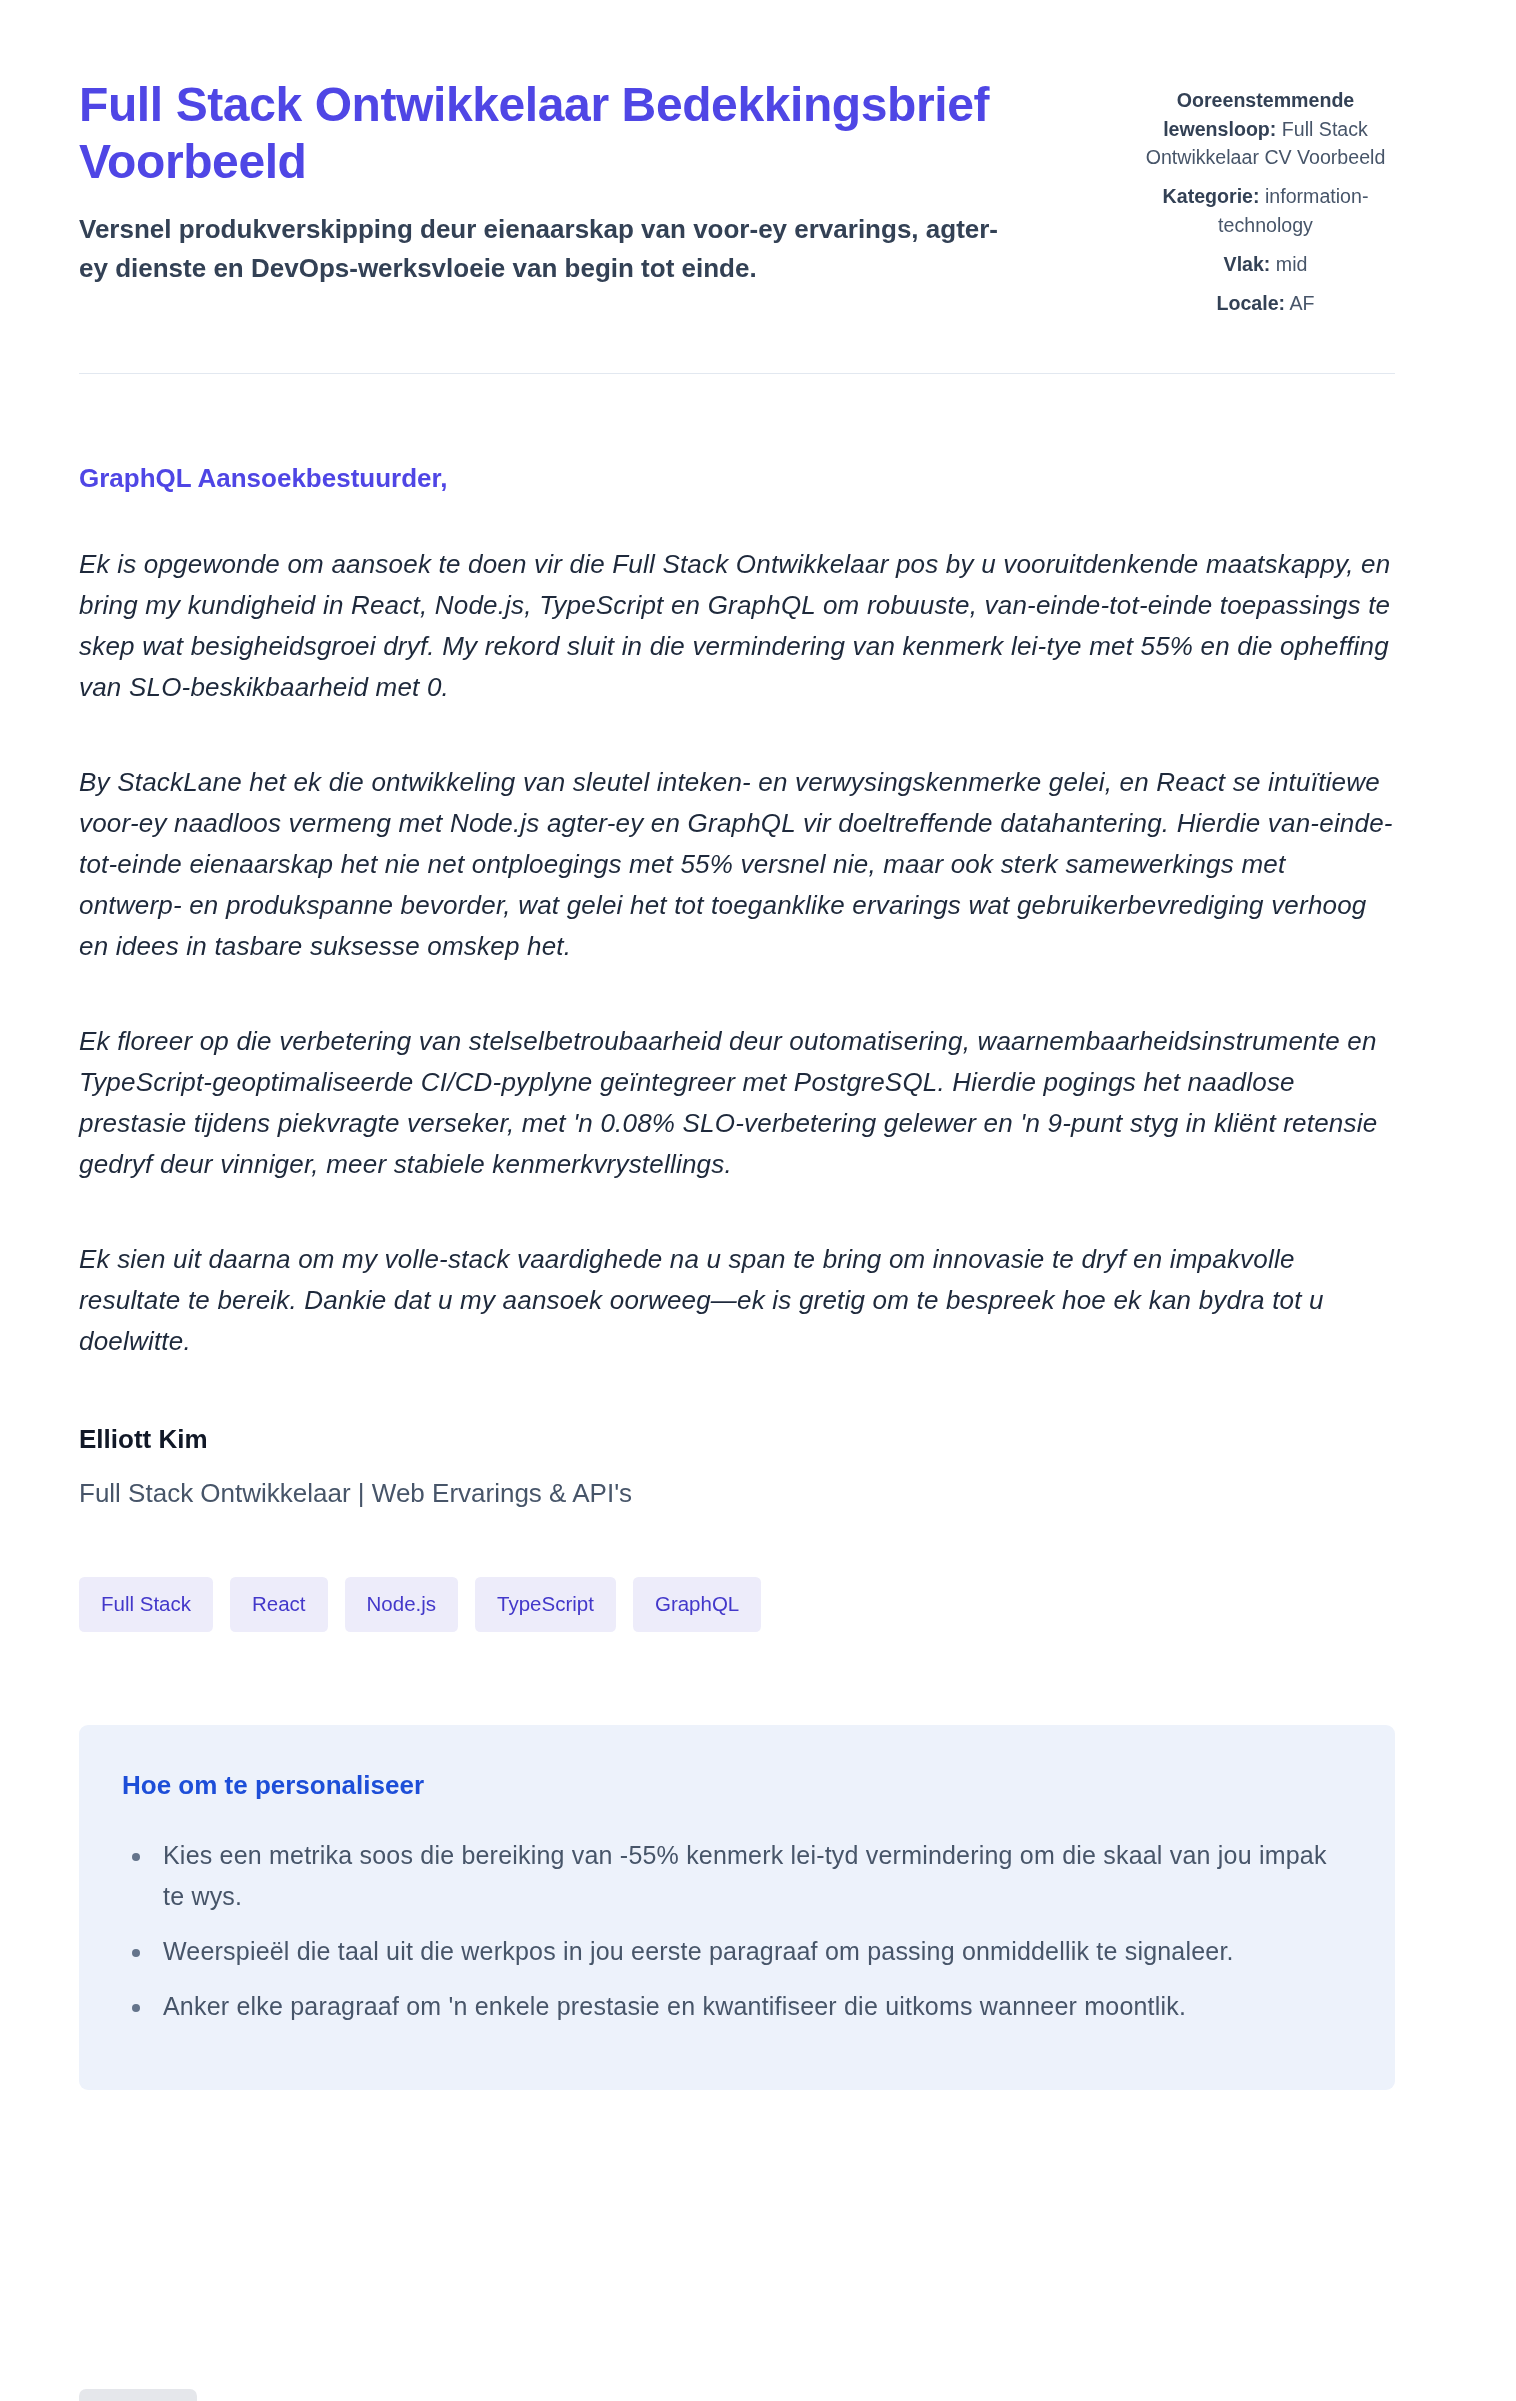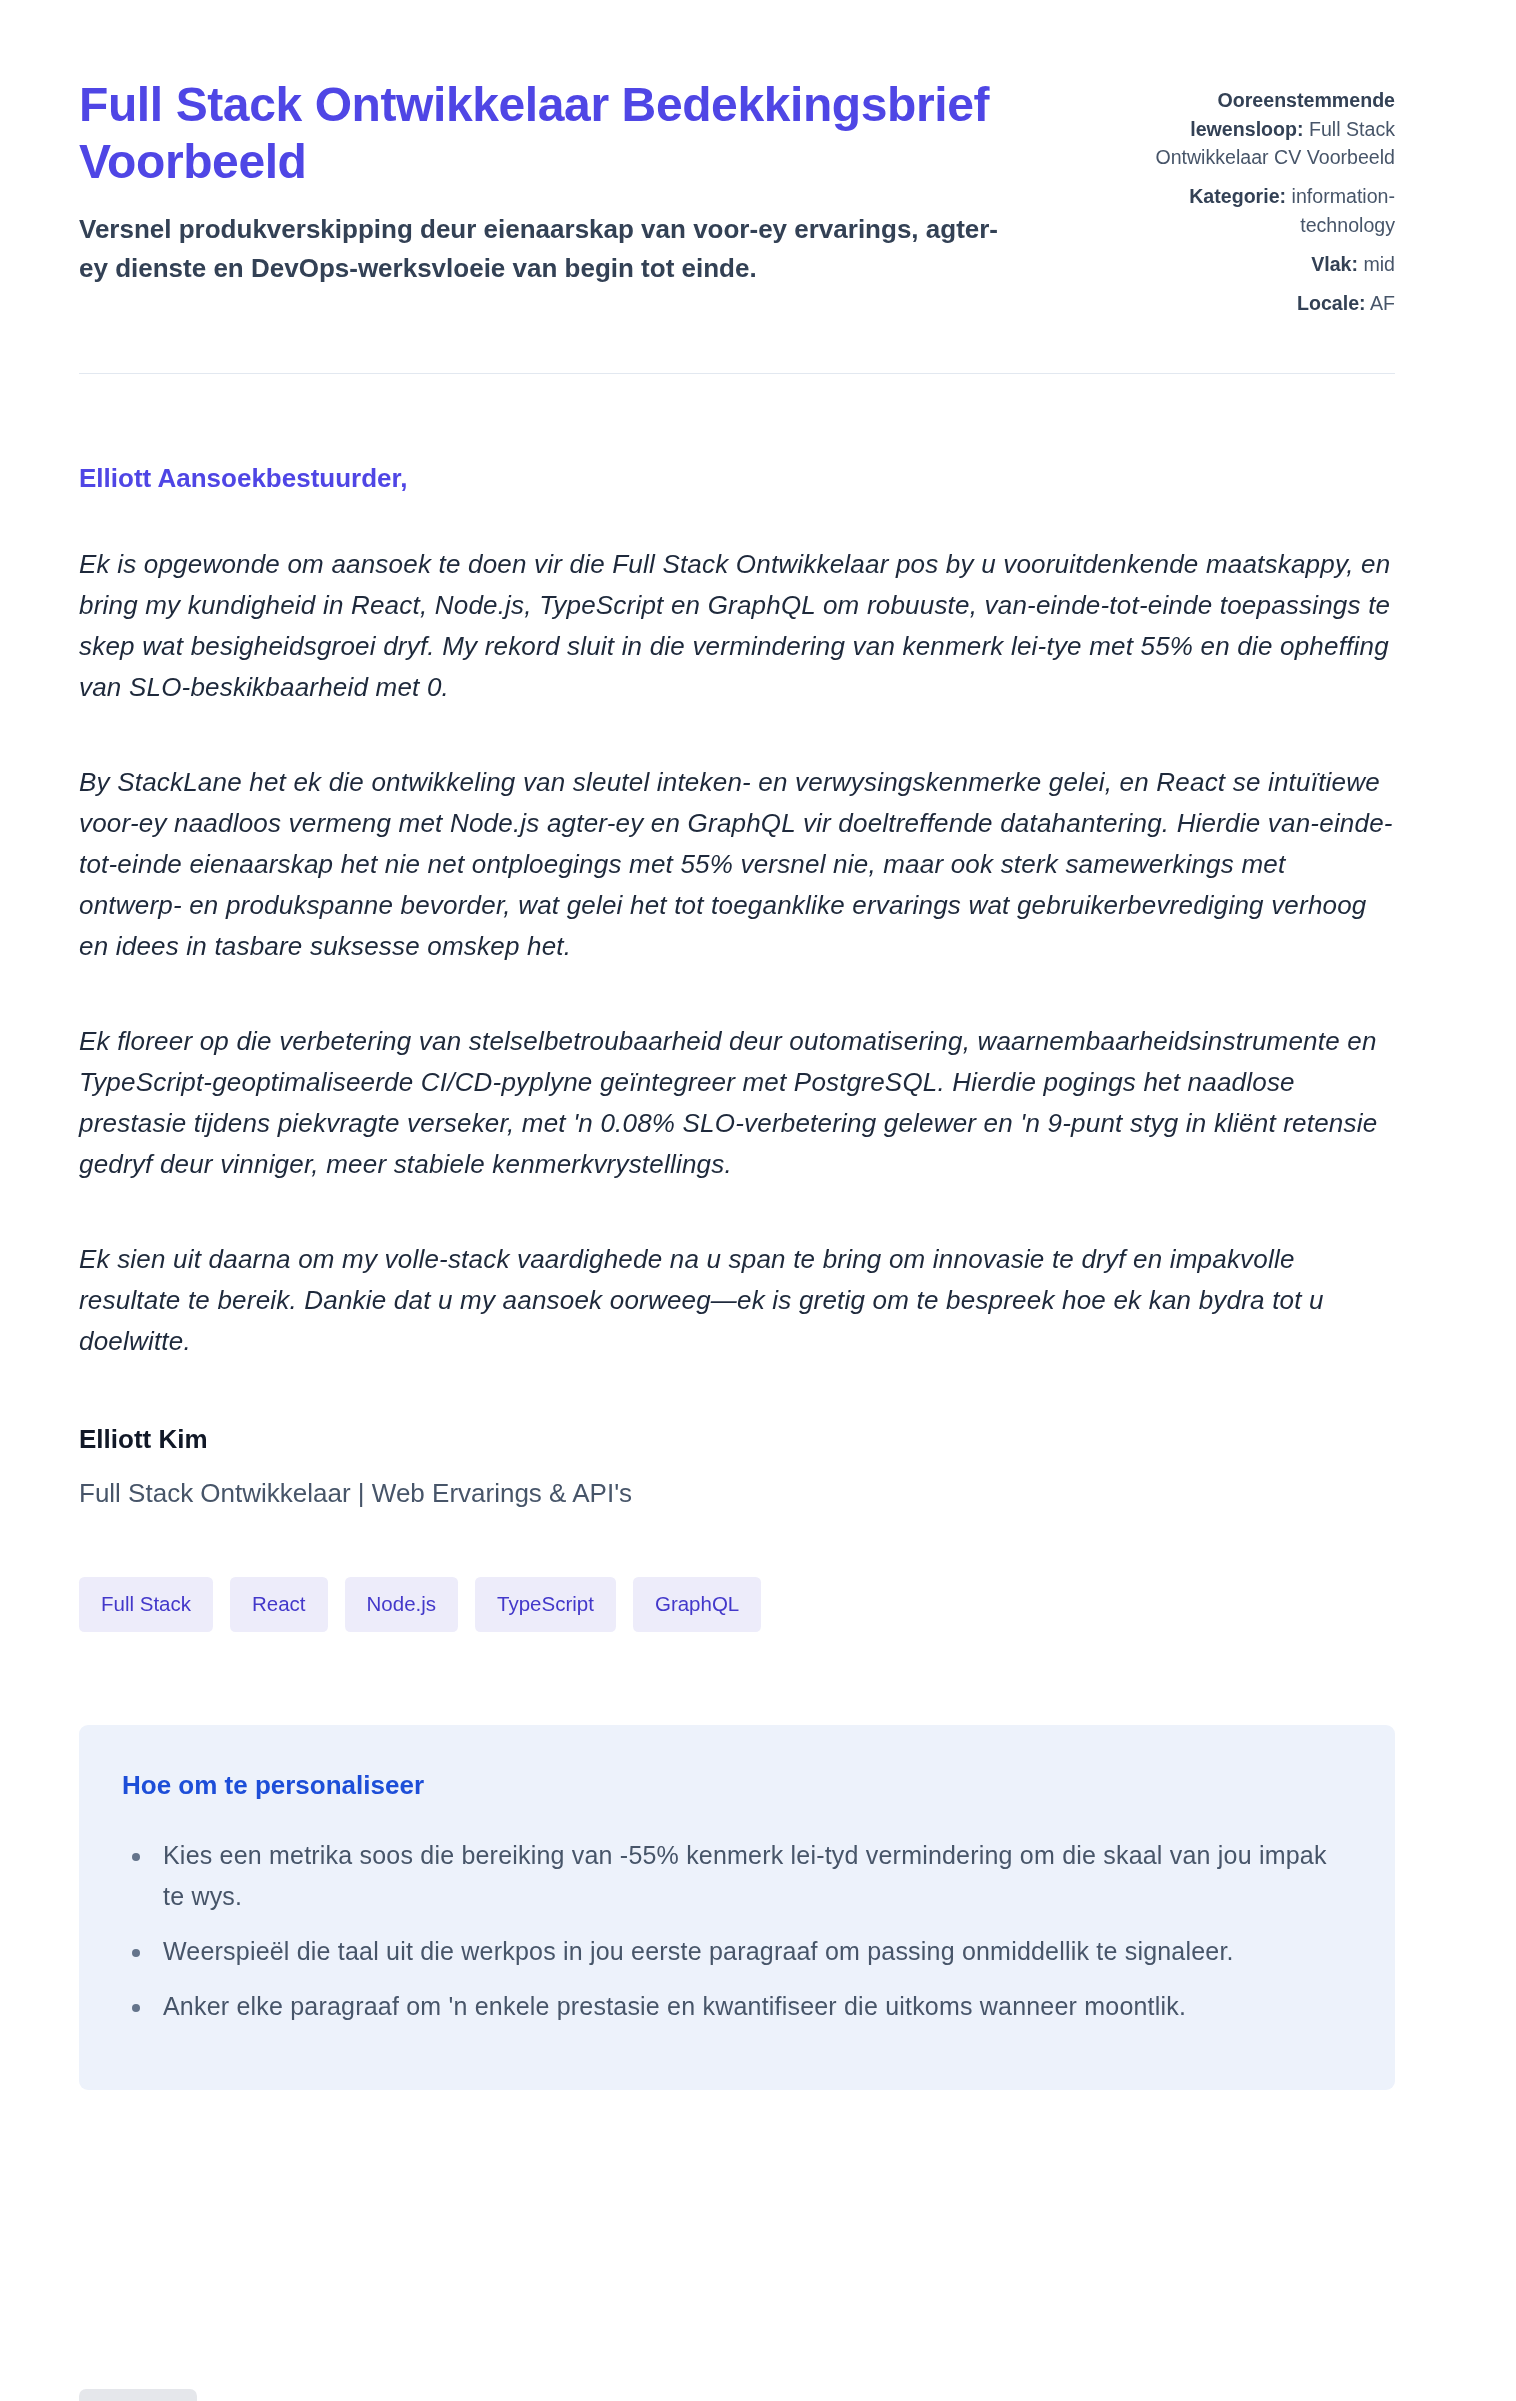--- a/index.html
+++ b/index.html
@@ -18,21 +18,21 @@
   .hdr-left{width:946px;}
   .title{
     margin:0 0 19.6px 0;
     font-size:48px;line-height:1.18;font-weight:700;
     color:#4f46e5;letter-spacing:-0.4px;
   }
   .subtitle{
     margin:0;font-size:26px;line-height:39px;font-weight:700;color:#334155;
   }
   .meta{
-    width:259px;flex-shrink:0;text-align:right;
+    width:259px;flex-shrink:0;text-align:center;
     font-size:19.6px;line-height:28.5px;color:#475569;padding-top:9px;
   }
   .meta-row{margin-bottom:10.7px;}
   .meta-label{font-weight:700;color:#334155;}
   
   .divider{border:none;border-top:0.9px solid #e2e8f0;margin:45px 0 0 0;}
   
   .letter{margin-top:89px;}
   .greeting{margin:0 0 50px 0;font-size:26px;font-weight:700;color:#4f46e5;}
   .para{margin:0 0 54px 0;font-size:26px;line-height:41px;color:#1e293b;letter-spacing:0.2px;font-style:italic;}
@@ -91,21 +91,21 @@
       <div class="meta-row">
         <span class="meta-label">Locale:</span>
         <span class="meta-value">AF</span>
       </div>
     </aside>
   </header>
 
   <hr class="divider">
 
   <section class="letter">
-    <p class="greeting">Elliott Aansoekbestuurder,</p>
+    <p class="greeting">GraphQL Aansoekbestuurder,</p>
     <p class="para">Ek is opgewonde om aansoek te doen vir die Full Stack Ontwikkelaar pos by u vooruitdenkende maatskappy, en bring my kundigheid in React, Node.js, TypeScript en GraphQL om robuuste, van-einde-tot-einde toepassings te skep wat besigheidsgroei dryf. My rekord sluit in die vermindering van kenmerk lei-tye met 55% en die opheffing van SLO-beskikbaarheid met 0.</p>
     <p class="para">By StackLane het ek die ontwikkeling van sleutel inteken- en verwysingskenmerke gelei, en React se intuïtiewe voor-ey naadloos vermeng met Node.js agter-ey en GraphQL vir doeltreffende datahantering. Hierdie van-einde-tot-einde eienaarskap het nie net ontploegings met 55% versnel nie, maar ook sterk samewerkings met ontwerp- en produkspanne bevorder, wat gelei het tot toeganklike ervarings wat gebruikerbevrediging verhoog en idees in tasbare suksesse omskep het.</p>
     <p class="para">Ek floreer op die verbetering van stelselbetroubaarheid deur outomatisering, waarnembaarheidsinstrumente en TypeScript-geoptimaliseerde CI/CD-pyplyne geïntegreer met PostgreSQL. Hierdie pogings het naadlose prestasie tijdens piekvragte verseker, met 'n 0.08% SLO-verbetering gelewer en 'n 9-punt styg in kliënt retensie gedryf deur vinniger, meer stabiele kenmerkvrystellings.</p>
     <p class="para">Ek sien uit daarna om my volle-stack vaardighede na u span te bring om innovasie te dryf en impakvolle resultate te bereik. Dankie dat u my aansoek oorweeg—ek is gretig om te bespreek hoe ek kan bydra tot u doelwitte.</p>
     <div class="signature">
       <p class="sig-name">Elliott Kim</p>
       <p class="sig-role">Full Stack Ontwikkelaar | Web Ervarings &amp; API's</p>
     </div>
   </section>
 

